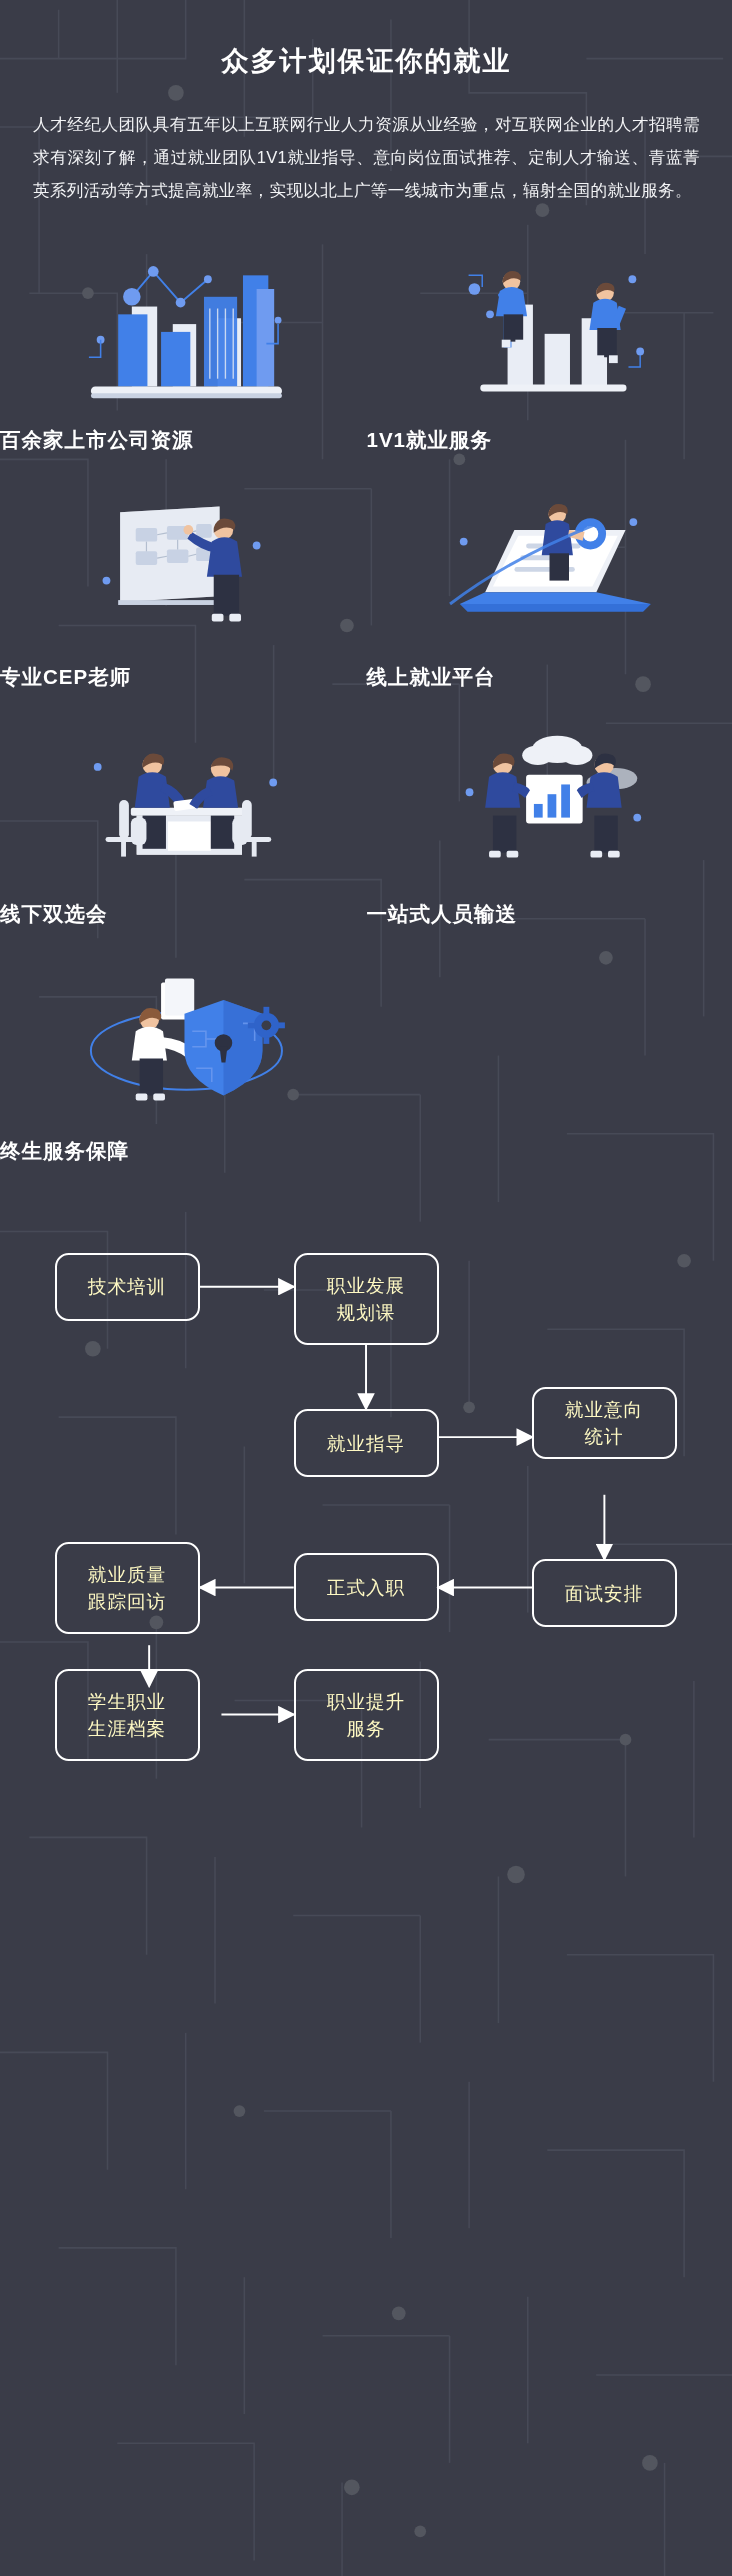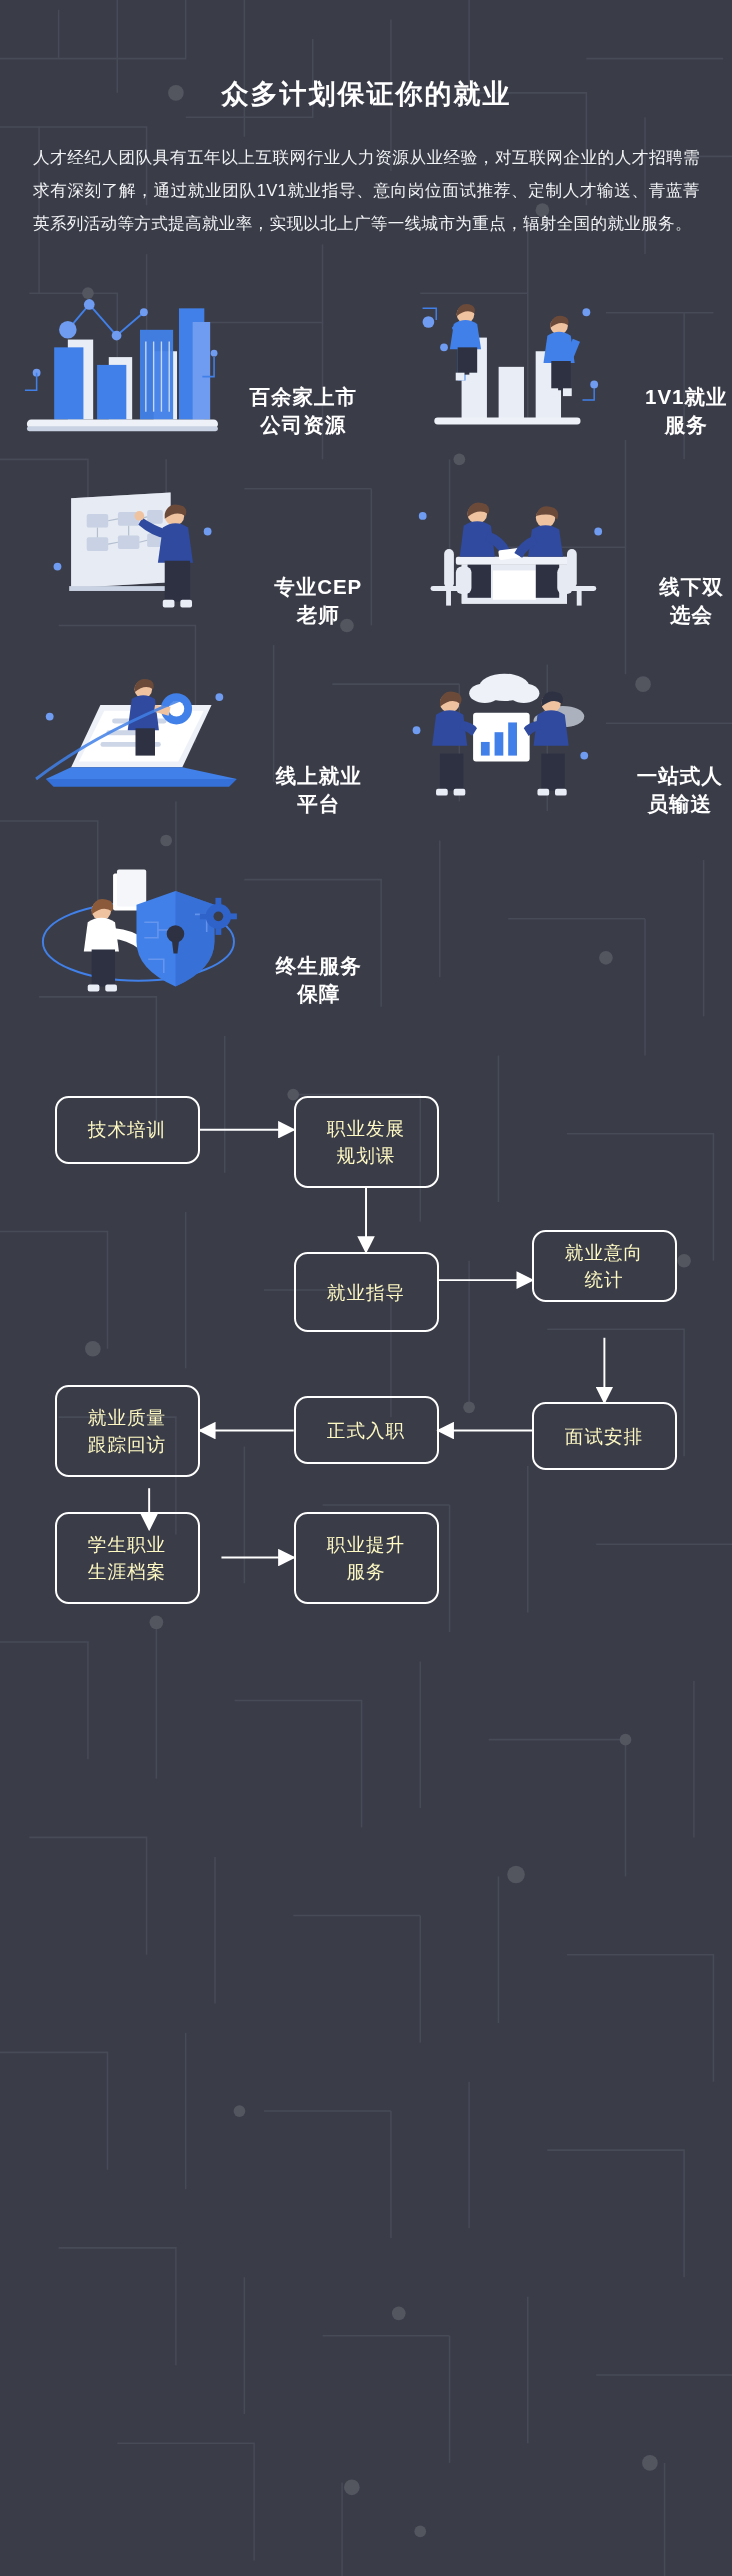--- a/index.html
+++ b/index.html
@@ -18,43 +18,43 @@
   
   #content { position:relative; z-index:2; }
 
   
   .hero-title {
     text-align:center;
     font-size:27px;
     font-weight:bold;
     letter-spacing:2px;
     color:#ffffff;
-    padding-top:76px;
+    padding-top:43px;
   }
   .hero-para {
     margin:29px 33px 0 33px;
     font-size:16.6px;
     line-height:33px;
     color:#f2f3f5;
     text-align:justify;
     text-justify:inter-ideograph;
     letter-spacing:0.3px;
   }
 
   
   .features {
     margin-top:33px;
     display:flex;
     flex-wrap:wrap;
   }
   .feature {
     width:50%;
     display:flex;
-    flex-direction:row;
-    align-items:flex-end;
+    flex-direction:column;
+    align-items:flex-start;
     margin-bottom:23.5px;
   }
   .feature.full { width:50%; }
   .feature .art {
     height:166px;
     width:100%;
     display:flex;
     align-items:flex-end;
     justify-content:center;
   }
@@ -343,63 +343,20 @@
           <circle cx="26" cy="96" r="4" fill="#6f9bf0"></circle>
         </svg>
       </div>
       <div class="cap">专业CEP老师</div>
     </div>
 
     <div class="feature">
       <div class="art">
         <svg width="215" height="156" viewBox="0 0 220 160">
 
-          <rect x="56" y="86" width="120" height="8" rx="2" fill="#eef1f7"></rect>
-          <rect x="62" y="94" width="108" height="40" fill="#ffffff"></rect>
-          <rect x="62" y="94" width="108" height="40" fill="#e6eaf2"></rect>
-          <rect x="94" y="100" width="44" height="30" fill="#ffffff"></rect>
-
-          <g>
-            <circle cx="78" cy="42" r="10" fill="#f0c3a0"></circle>
-            <path d="M68 40 q4 -14 19 -8 q5 4 2 10 q-9 -6 -21 3z" fill="#6b4a3a"></path>
-            <path d="M64 54 q14 -9 28 0 l4 32 h-36z" fill="#2f4a9e"></path>
-            <path d="M90 60 q16 6 22 20 l-8 5 q-8 -12 -18 -16z" fill="#2f4a9e"></path>
-            <rect x="100" y="78" width="22" height="10" rx="2" fill="#ffffff" transform="rotate(-8 111 83)"></rect>
-            <rect x="68" y="94" width="24" height="34" fill="#2d3142"></rect>
-            <rect x="56" y="96" width="16" height="28" rx="6" fill="#e6eaf2"></rect>
-          </g>
-
-          <g>
-            <circle cx="148" cy="46" r="10" fill="#f0c3a0"></circle>
-            <path d="M138 44 q4 -14 19 -8 q6 4 3 12 q-4 -8 -22 -4z" fill="#6b4a3a"></path>
-            <path d="M134 58 q14 -9 28 0 l4 28 h-36z" fill="#2f4a9e"></path>
-            <path d="M136 64 q-14 6 -20 18 l8 5 q6 -11 16 -14z" fill="#2f4a9e"></path>
-            <rect x="138" y="94" width="24" height="34" fill="#2d3142"></rect>
-            <rect x="160" y="96" width="16" height="28" rx="6" fill="#e6eaf2"></rect>
-          </g>
-
-          <g fill="#e6eaf2">
-            <rect x="44" y="78" width="10" height="40" rx="5"></rect>
-            <rect x="30" y="116" width="36" height="5" rx="2.5"></rect>
-            <rect x="46" y="120" width="5" height="16"></rect>
-            <rect x="170" y="78" width="10" height="40" rx="5"></rect>
-            <rect x="164" y="116" width="36" height="5" rx="2.5"></rect>
-            <rect x="180" y="120" width="5" height="16"></rect>
-          </g>
-          <circle cx="22" cy="44" r="4" fill="#6f9bf0"></circle>
-          <circle cx="202" cy="60" r="4" fill="#6f9bf0"></circle>
-        </svg>
-      </div>
-      <div class="cap">线下双选会</div>
-    </div>
-
-    <div class="feature">
-      <div class="art">
-        <svg width="215" height="156" viewBox="0 0 220 160">
-
           <g>
             <path d="M44 108 L74 44 L188 44 L158 108 Z" fill="#eef1f7"></path>
             <path d="M52 102 L78 50 L180 50 L154 102 Z" fill="#ffffff"></path>
             <g fill="#cdd6e6">
               <rect x="86" y="58" width="56" height="5" rx="2.5"></rect>
               <rect x="80" y="70" width="46" height="5" rx="2.5"></rect>
               <rect x="74" y="82" width="62" height="5" rx="2.5"></rect>
             </g>
             <path d="M18 120 L44 108 L158 108 L214 120 Z" fill="#4180e8"></path>
             <path d="M18 120 L214 120 L206 128 L26 128 Z" fill="#3470d8"></path>
@@ -414,20 +371,63 @@
             <circle cx="152" cy="48" r="8" fill="#ffffff"></circle>
             <path d="M130 44 l16 2 l-2 9 l-15 -4z" fill="#f0c3a0"></path>
           </g>
 
           <path d="M8 120 q60 -46 150 -82" stroke="#4180e8" stroke-width="3" fill="none" opacity="0.85"></path>
           <circle cx="196" cy="36" r="4" fill="#6f9bf0"></circle>
           <circle cx="22" cy="56" r="4" fill="#6f9bf0"></circle>
         </svg>
       </div>
       <div class="cap">线上就业平台</div>
+    </div>
+
+    <div class="feature">
+      <div class="art">
+        <svg width="215" height="156" viewBox="0 0 220 160">
+
+          <rect x="56" y="86" width="120" height="8" rx="2" fill="#eef1f7"></rect>
+          <rect x="62" y="94" width="108" height="40" fill="#ffffff"></rect>
+          <rect x="62" y="94" width="108" height="40" fill="#e6eaf2"></rect>
+          <rect x="94" y="100" width="44" height="30" fill="#ffffff"></rect>
+
+          <g>
+            <circle cx="78" cy="42" r="10" fill="#f0c3a0"></circle>
+            <path d="M68 40 q4 -14 19 -8 q5 4 2 10 q-9 -6 -21 3z" fill="#6b4a3a"></path>
+            <path d="M64 54 q14 -9 28 0 l4 32 h-36z" fill="#2f4a9e"></path>
+            <path d="M90 60 q16 6 22 20 l-8 5 q-8 -12 -18 -16z" fill="#2f4a9e"></path>
+            <rect x="100" y="78" width="22" height="10" rx="2" fill="#ffffff" transform="rotate(-8 111 83)"></rect>
+            <rect x="68" y="94" width="24" height="34" fill="#2d3142"></rect>
+            <rect x="56" y="96" width="16" height="28" rx="6" fill="#e6eaf2"></rect>
+          </g>
+
+          <g>
+            <circle cx="148" cy="46" r="10" fill="#f0c3a0"></circle>
+            <path d="M138 44 q4 -14 19 -8 q6 4 3 12 q-4 -8 -22 -4z" fill="#6b4a3a"></path>
+            <path d="M134 58 q14 -9 28 0 l4 28 h-36z" fill="#2f4a9e"></path>
+            <path d="M136 64 q-14 6 -20 18 l8 5 q6 -11 16 -14z" fill="#2f4a9e"></path>
+            <rect x="138" y="94" width="24" height="34" fill="#2d3142"></rect>
+            <rect x="160" y="96" width="16" height="28" rx="6" fill="#e6eaf2"></rect>
+          </g>
+
+          <g fill="#e6eaf2">
+            <rect x="44" y="78" width="10" height="40" rx="5"></rect>
+            <rect x="30" y="116" width="36" height="5" rx="2.5"></rect>
+            <rect x="46" y="120" width="5" height="16"></rect>
+            <rect x="170" y="78" width="10" height="40" rx="5"></rect>
+            <rect x="164" y="116" width="36" height="5" rx="2.5"></rect>
+            <rect x="180" y="120" width="5" height="16"></rect>
+          </g>
+          <circle cx="22" cy="44" r="4" fill="#6f9bf0"></circle>
+          <circle cx="202" cy="60" r="4" fill="#6f9bf0"></circle>
+        </svg>
+      </div>
+      <div class="cap">线下双选会</div>
     </div>
 
     <div class="feature">
       <div class="art">
         <svg width="215" height="156" viewBox="0 0 220 160">
 
           <g fill="#eef1f7">
             <ellipse cx="118" cy="26" rx="26" ry="14"></ellipse>
             <ellipse cx="98" cy="32" rx="16" ry="10"></ellipse>
             <ellipse cx="138" cy="32" rx="16" ry="10"></ellipse>
@@ -539,21 +539,21 @@
         <line x1="124" y1="424" x2="124" y2="466"></line>
         <line x1="198" y1="495" x2="272" y2="495"></line>
       </g>
     </svg>
 
     <div class="node" style="left:27px;top:21.5px;width:145px;height:68px;">技术培训</div>
 
     <div class="node" style="left:266px;top:21.5px;width:145px;height:92px;white-space:pre-line;">职业发展
 规划课</div>
 
-    <div class="node" style="left:266px;top:178px;width:145px;height:80px;">就业指导</div>
+    <div class="node" style="left:266px;top:178px;width:145px;height:68px;">就业指导</div>
 
     <div class="node" style="left:504px;top:156px;width:145px;height:72px;white-space:pre-line;">就业意向
 统计</div>
 
     <div class="node" style="left:504px;top:328px;width:145px;height:68px;">面试安排</div>
 
     <div class="node" style="left:266px;top:322px;width:145px;height:68px;">正式入职</div>
 
     <div class="node" style="left:27px;top:311px;width:145px;height:92px;white-space:pre-line;">就业质量
 跟踪回访</div>

